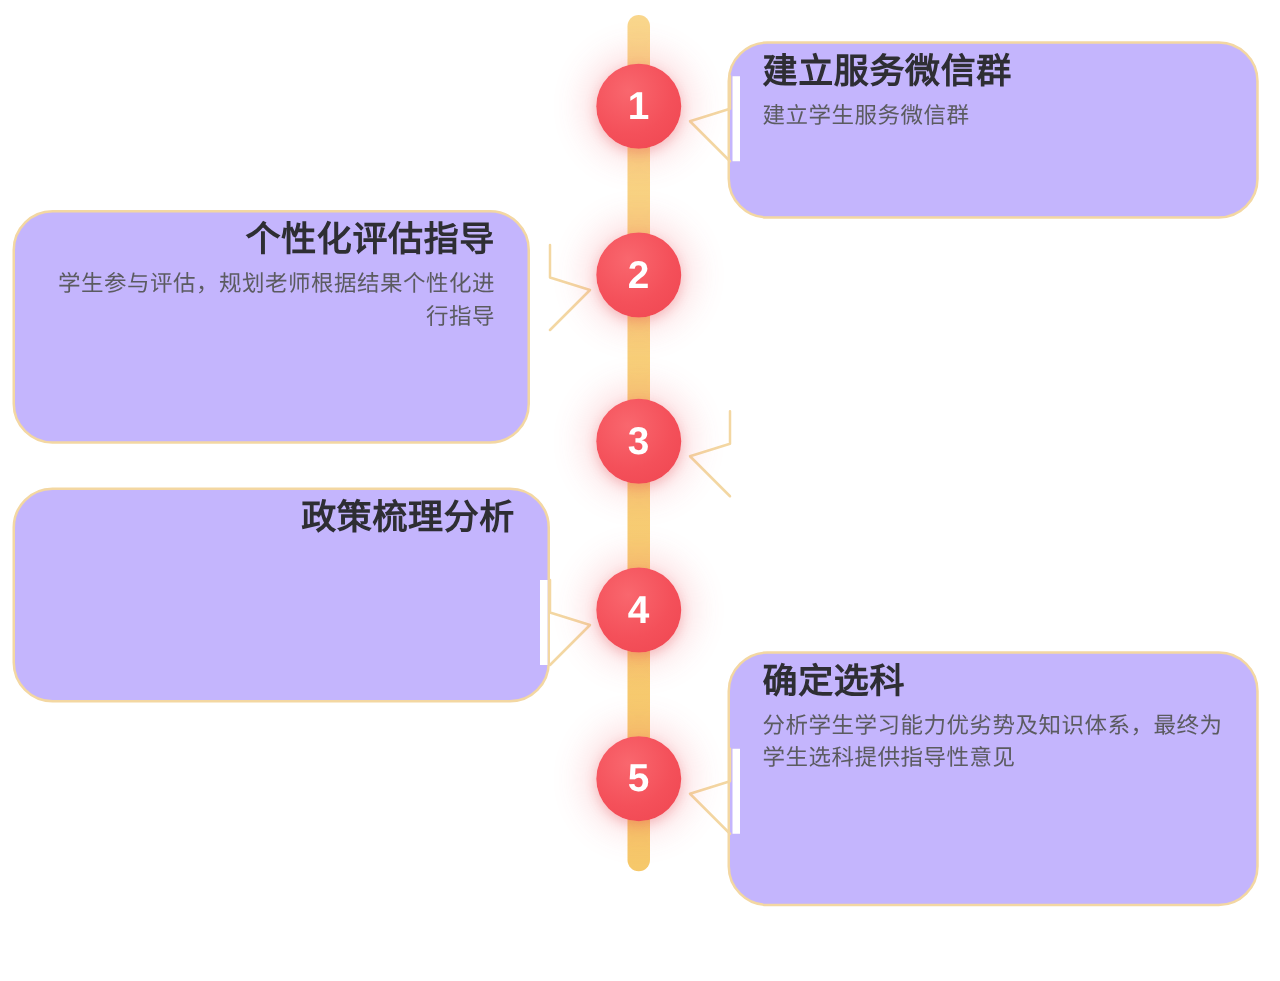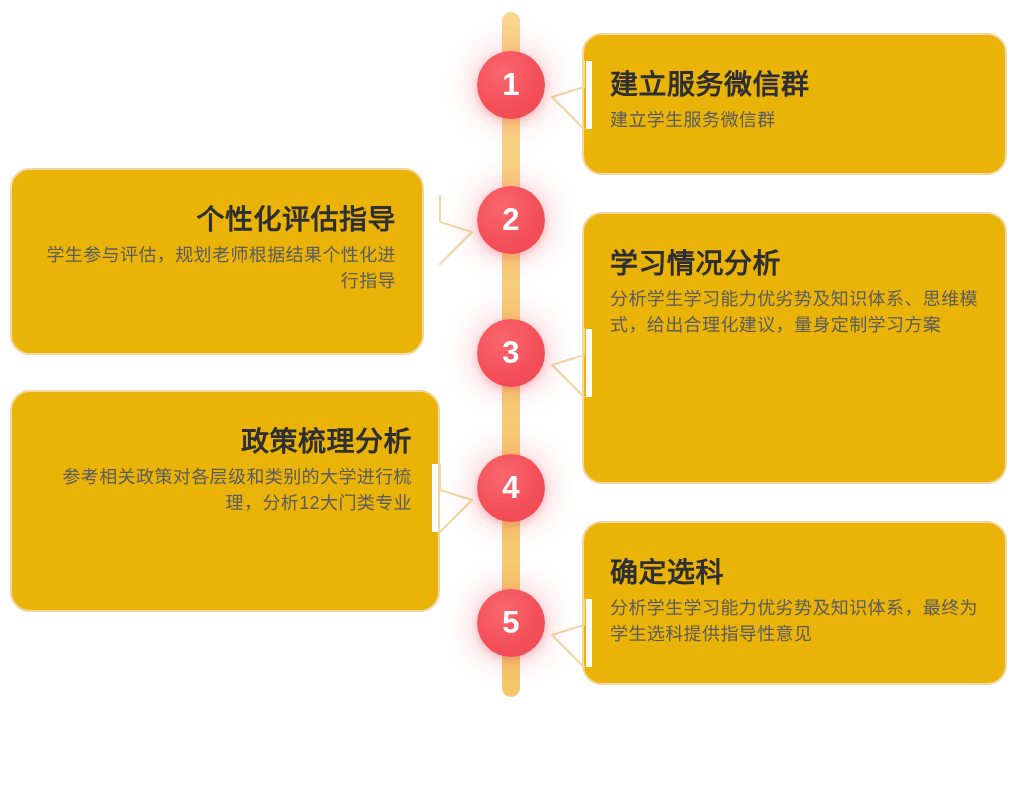--- a/index.html
+++ b/index.html
@@ -50,24 +50,24 @@
     letter-spacing: 0.5px;
     line-height: 1;
     user-select: none;
   }
   .node span { transform: translateY(-1px); }
 
   
   .card {
     position: absolute;
     box-sizing: border-box;
-    background: #eab308;
+    background: #c4b5fd;
     border: 2px solid #F3D7A2;
-    border-radius: 20px;
-    padding: 32px 26px 18px 26px;
+    border-radius: 32px;
+    padding: 4px 26px 18px 26px;
   }
   .card .title {
     font-size: 28px;
     font-weight: 700;
     color: #2E2E33;
     line-height: 1.25;
     letter-spacing: 0.5px;
     margin: 0 0 6px 0;
   }
   .card .body {
@@ -130,49 +130,44 @@
   <div class="tail left-tail" style="left:434px; top:192px;">
     <div class="cover"></div>
     <svg width="44" height="76" viewBox="0 0 44 76" fill="none">
       <path d="M6 4 L6 30 L38 40 L6 72" stroke="#F3D7A2" stroke-width="2" stroke-linecap="round" stroke-linejoin="round" fill="none"></path>
     </svg>
   </div>
   <div class="node" style="top:186px;">
     <span>2</span>
   </div>
 
-  <div class="card right" style="left:582px; top:212px; width:425px; height:272px;">
-    <p class="title">学习情况分析</p>
-    <p class="body">分析学生学习能力优劣势及知识体系、思维模式，给出合理化建议，量身定制学习方案</p>
-  </div>
   <div class="tail right-tail" style="left:546px; top:325px;">
     <div class="cover"></div>
     <svg width="44" height="76" viewBox="0 0 44 76" fill="none">
       <path d="M38 4 L38 30 L6 40 L38 72" stroke="#F3D7A2" stroke-width="2" stroke-linecap="round" stroke-linejoin="round" fill="none"></path>
     </svg>
   </div>
   <div class="node" style="top:319px;">
     <span>3</span>
   </div>
 
-  <div class="card left" style="left:10px; top:390px; width:430px; height:222px;">
+  <div class="card left" style="left:10px; top:390px; width:430px; height:172px;">
     <p class="title">政策梳理分析</p>
-    <p class="body">参考相关政策对各层级和类别的大学进行梳理，分析12大门类专业</p>
   </div>
   <div class="tail left-tail" style="left:434px; top:460px;">
     <div class="cover"></div>
     <svg width="44" height="76" viewBox="0 0 44 76" fill="none">
       <path d="M6 4 L6 30 L38 40 L6 72" stroke="#F3D7A2" stroke-width="2" stroke-linecap="round" stroke-linejoin="round" fill="none"></path>
     </svg>
   </div>
   <div class="node" style="top:454px;">
     <span>4</span>
   </div>
 
-  <div class="card right" style="left:582px; top:521px; width:425px; height:164px;">
+  <div class="card right" style="left:582px; top:521px; width:425px; height:204px;">
     <p class="title">确定选科</p>
     <p class="body">分析学生学习能力优劣势及知识体系，最终为学生选科提供指导性意见</p>
   </div>
   <div class="tail right-tail" style="left:546px; top:595px;">
     <div class="cover"></div>
     <svg width="44" height="76" viewBox="0 0 44 76" fill="none">
       <path d="M38 4 L38 30 L6 40 L38 72" stroke="#F3D7A2" stroke-width="2" stroke-linecap="round" stroke-linejoin="round" fill="none"></path>
     </svg>
   </div>
   <div class="node" style="top:589px;">

